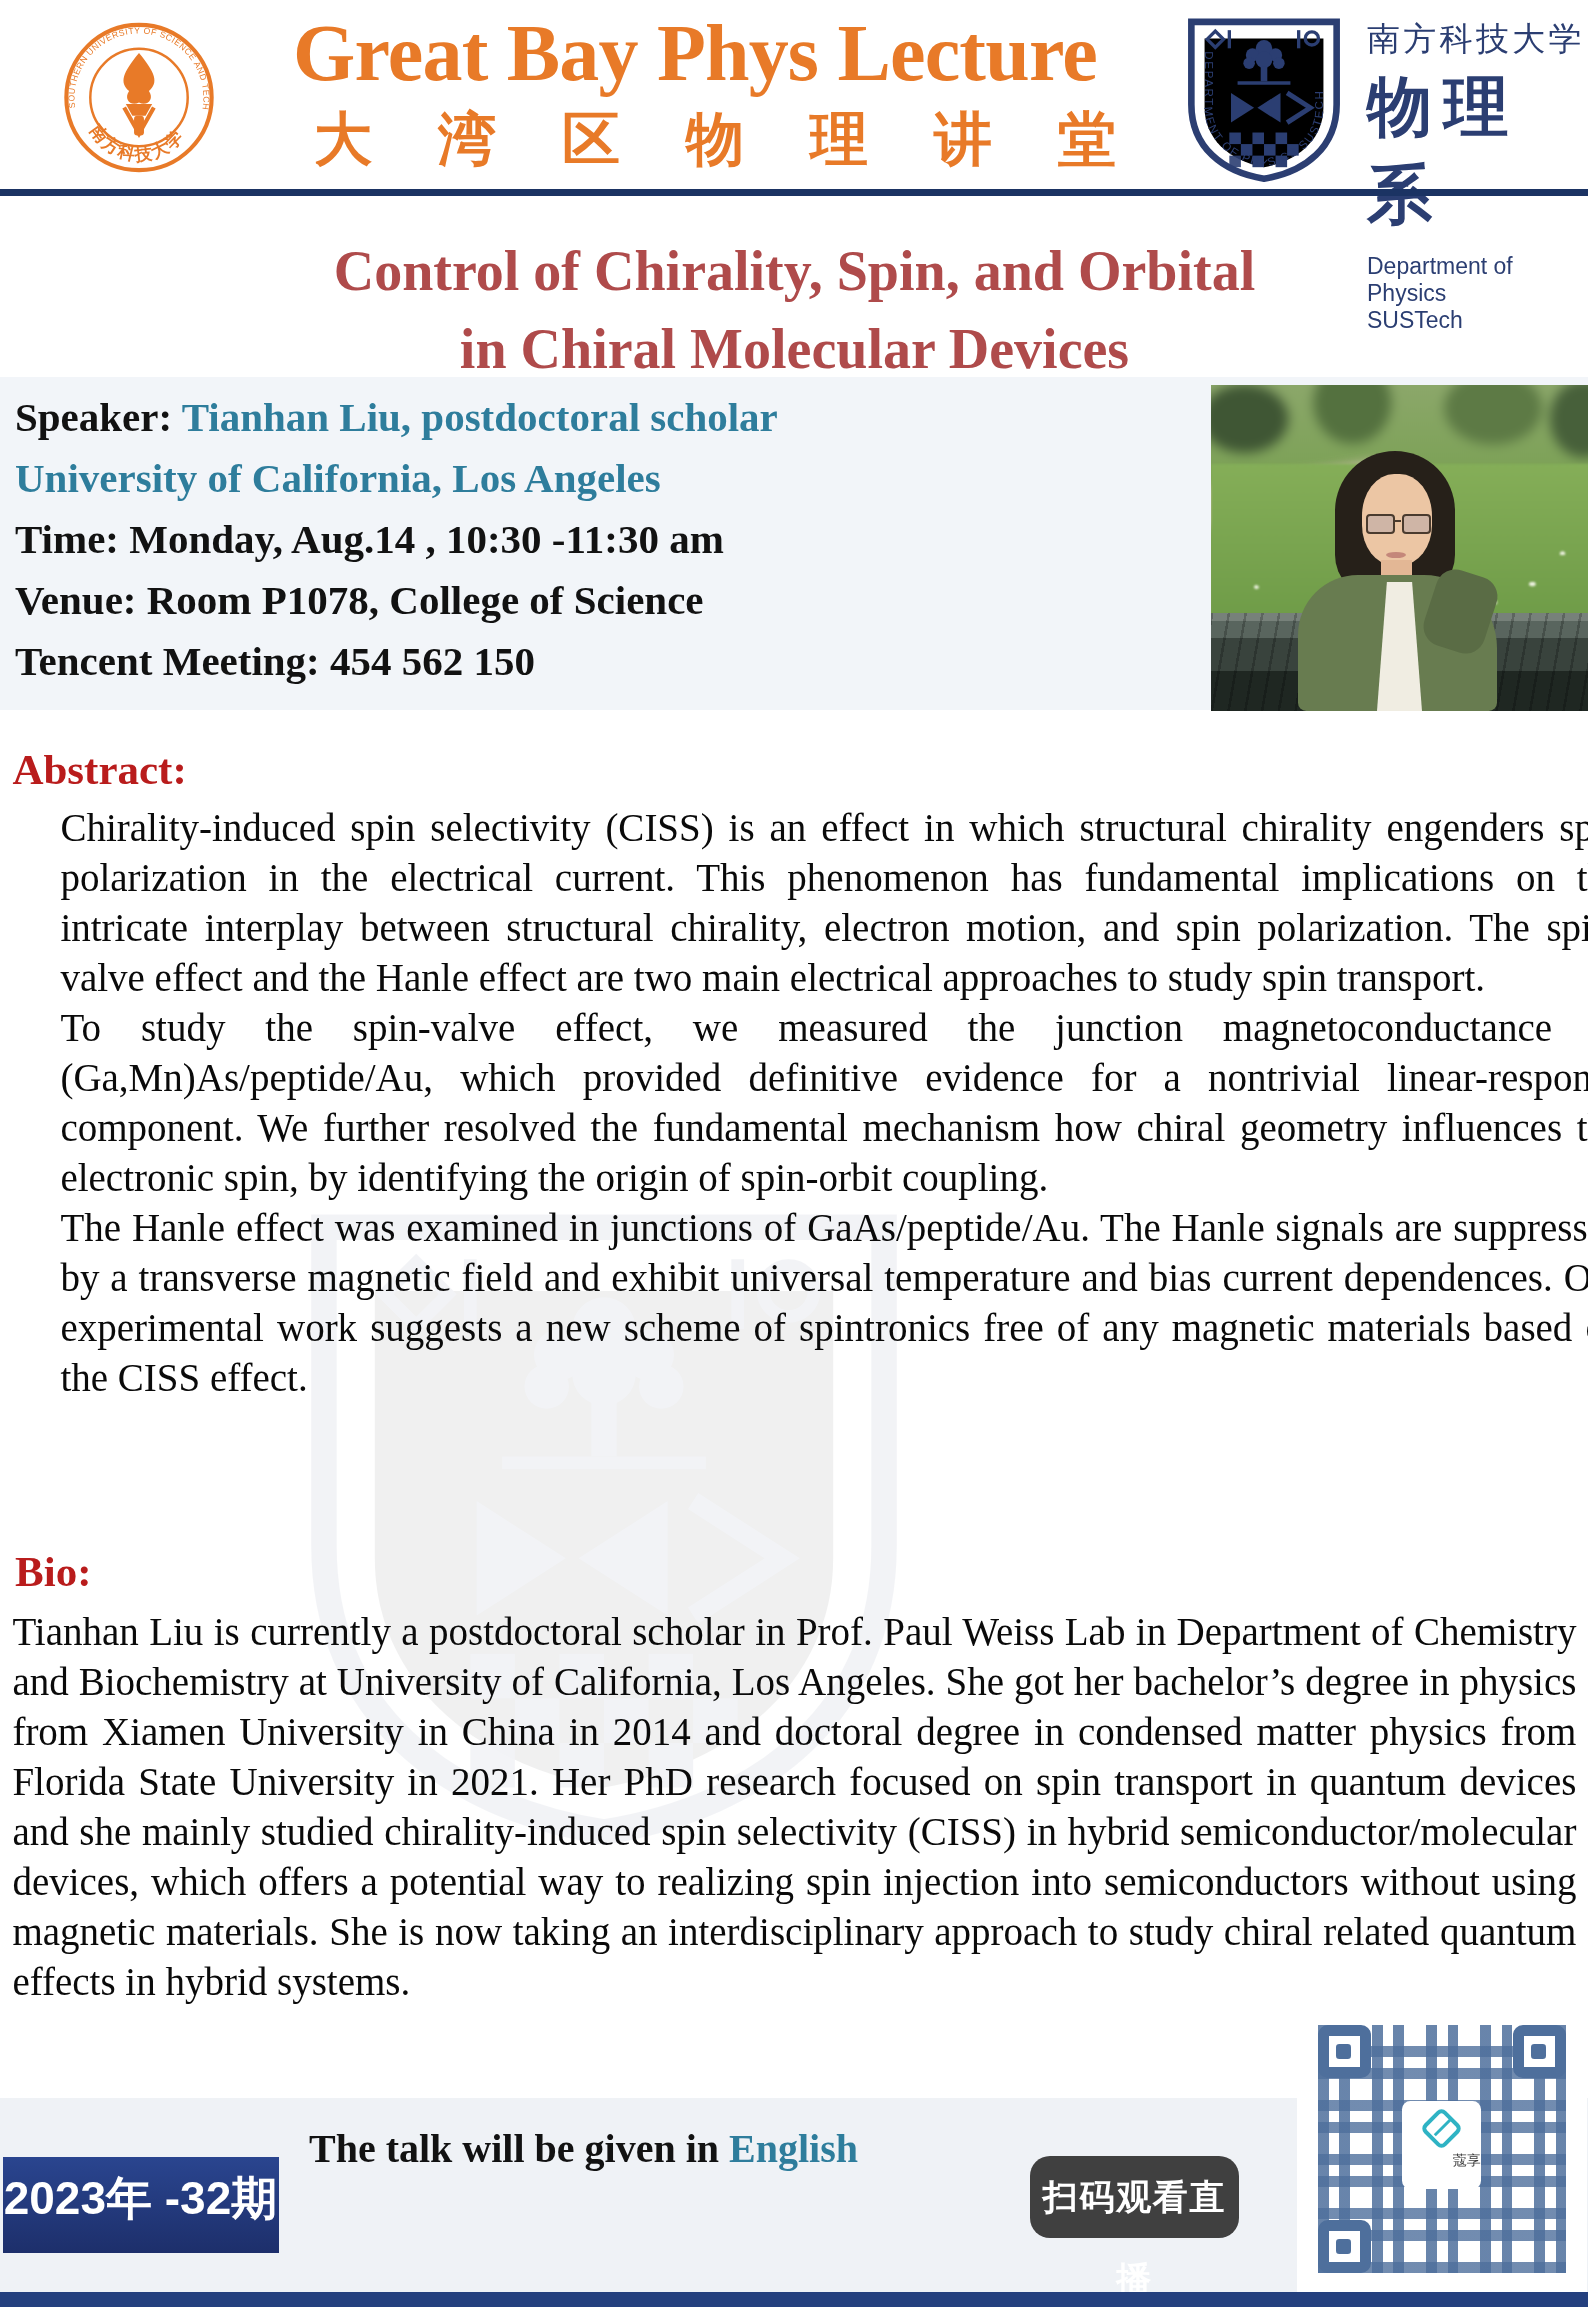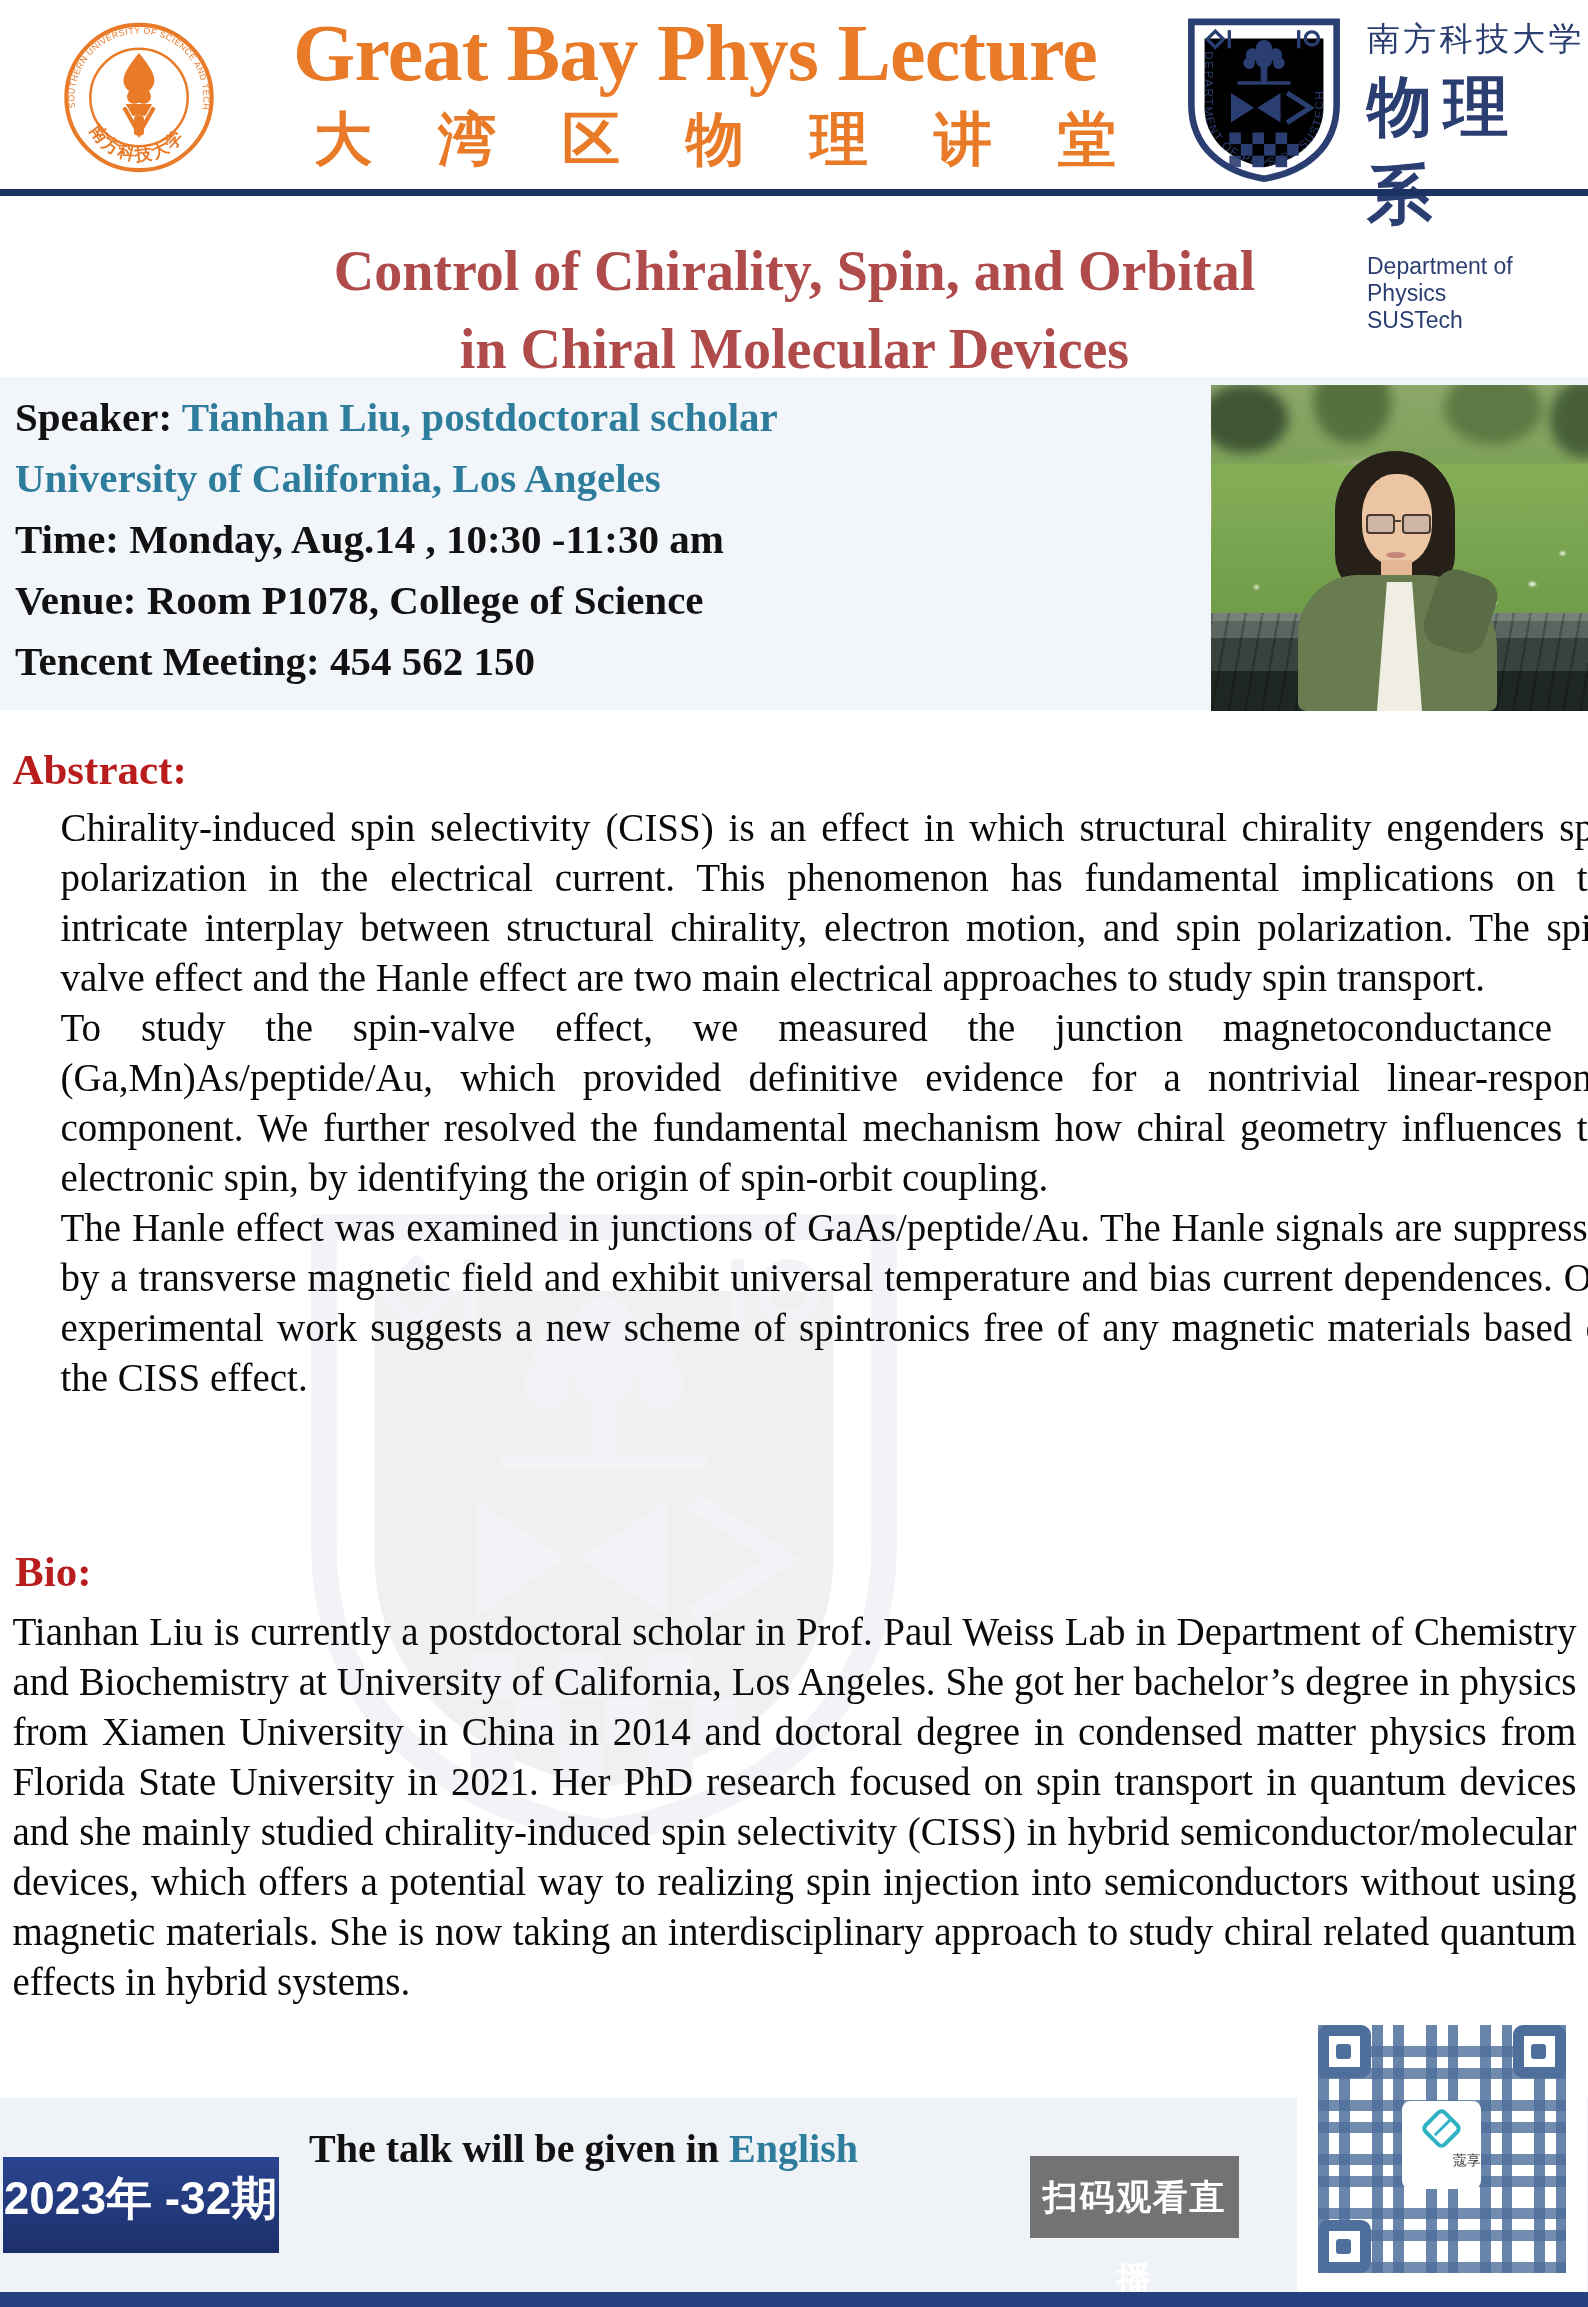--- a/index.html
+++ b/index.html
@@ -83,23 +83,23 @@
   .bio-text{left:12.4px;top:1607px;}
 
   .watermark{left:273px;top:1034px;width:662px;height:985px;opacity:.055;}
 
   
   .bottom-band{left:0;top:2098px;width:1589px;height:194px;background:#EFF2F6;}
   .issue-badge{left:2.5px;top:2157px;width:276px;height:96px;
     background:linear-gradient(180deg,#2A458F,#1D2F6B);color:#fff;text-align:center;
     font-family:"Liberation Sans",sans-serif;font-weight:bold;font-size:46px;line-height:82px;}
   .host-block{left:309px;top:2123px;font-size:40px;font-weight:bold;line-height:51px;color:#121212;}
-  .live-badge{left:1030px;top:2156px;width:209px;height:82px;background:#737373;color:#fff;
+  .live-badge{left:1030px;top:2156px;width:209px;height:82px;background:#404040;color:#fff;
     text-align:center;font-family:"Liberation Sans",sans-serif;font-weight:bold;font-size:35px;
-    line-height:82px;letter-spacing:1.7px;}
+    line-height:82px;letter-spacing:1.7px;border-radius:20px;}
   .qr-panel{left:1297px;top:2012px;width:290px;height:280px;background:#fff;}
   .qr{position:absolute;left:20.7px;top:13.2px;width:248px;height:248px;background:#fff;}
   .qr-noise{position:absolute;inset:0;
     background:
       repeating-linear-gradient(90deg, rgba(78,111,156,.85) 0 10.8px, transparent 10.8px 21.5px,
         rgba(78,111,156,.85) 21.5px 32px, transparent 32px 54px),
       repeating-linear-gradient(0deg, rgba(78,111,156,.8) 0 10.8px, transparent 10.8px 32px,
         rgba(78,111,156,.8) 32px 43px, transparent 43px 54px);}
   .finder{position:absolute;width:53px;height:53px;border:11.6px solid #4E6F9C;border-radius:10px;
     background:#fff;box-sizing:border-box;}

